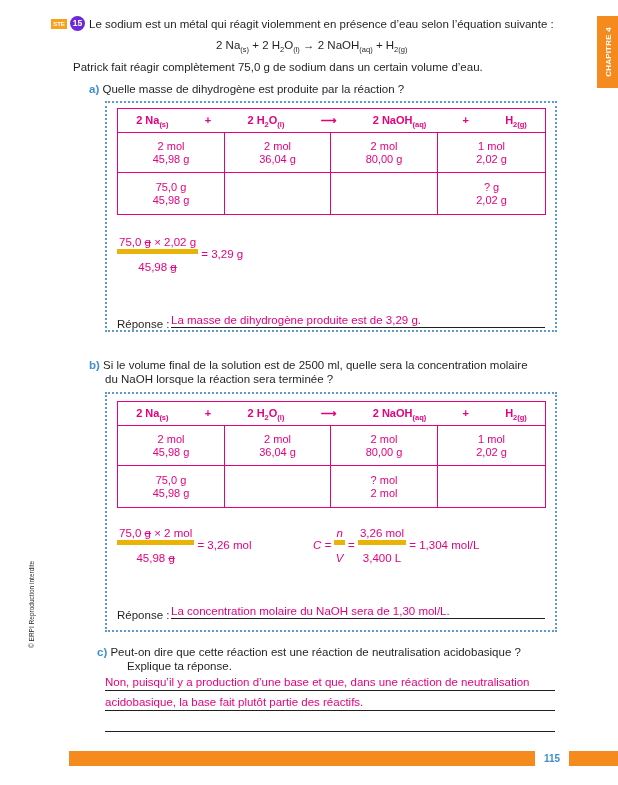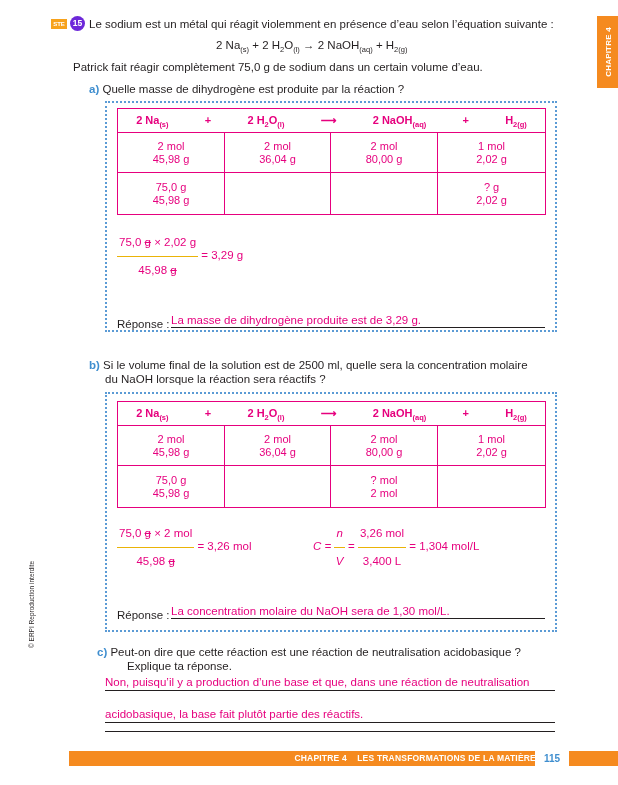--- a/index.html
+++ b/index.html
@@ -36,21 +36,21 @@
     table.rx td {
       border: 1.5px solid #e6007e; color: #e6007e; text-align: center; font-size: 11px; line-height: 13px;
       vertical-align: middle;
     }
     table.rx tr.head td { border-left: none; border-right: none; font-weight: bold; height: 24px; }
     table.rx tr.head td:first-child { border-left: 1.5px solid #e6007e; }
     table.rx tr.head td:last-child { border-right: 1.5px solid #e6007e; }
     .hdr-row { display: flex; justify-content: space-around; align-items: center; }
     sub { font-size: 7.5px; vertical-align: -3px; line-height: 0; }
     .frac { display: inline-block; text-align: center; vertical-align: middle; }
-    .frac .top { display: block; border-bottom: 1px solid #eab308; padding: 0 2px 7px; }
+    .frac .top { display: block; border-bottom: 5px solid #eab308; padding: 0 2px 0; }
     .frac .bot { display: block; padding-top: 6px; }
     .strike { text-decoration: line-through; }
     .ansline { border-bottom: 1px solid #231f20; }
     .footer-bar {
       left: 69px; top: 751px; width: 549px; height: 15px; background: #f58a1f;
     }
     .footer-text {
       position: absolute; right: 82px; top: 0; height: 15px; line-height: 15px; color: #fff;
       font-size: 8.5px; font-weight: bold; white-space: nowrap; letter-spacing: 0.2px;
     }
@@ -142,21 +142,21 @@
 
 <div class="abs txt" style="left:117px; top:317px;">Réponse :</div>
 <div class="abs txt pink ansline" style="left:171px; top:313px; width:374px; height:15px;">
   <span>La masse de dihydrogène produite est de 3,29 g.</span>
 </div>
 
 <div class="abs txt" style="left:89px; top:358px;">
   <span class="label-letter">b)</span>
   <span>Si le volume final de la solution est de 2500 ml, quelle sera la concentration molaire</span>
 </div>
-<div class="abs txt" style="left:105px; top:372px;">du NaOH lorsque la réaction sera réactifs ?</div>
+<div class="abs txt" style="left:105px; top:372px;">du NaOH lorsque la réaction sera terminée ?</div>
 
 <div class="abs dotbox" style="left:105px; top:392px; width:452px; height:240px;"></div>
 
 <table class="rx" style="left:117px; top:401px; width:428px;">
   <colgroup>
       <col style="width:107px">
       <col style="width:106px">
       <col style="width:107px">
       <col style="width:108px">
     </colgroup>
@@ -212,29 +212,26 @@
 
 <div class="abs txt" style="left:89px; top:645px;margin-left:8px;">
   <span class="label-letter">c)</span>
   <span>Peut-on dire que cette réaction est une réaction de neutralisation acidobasique ?</span>
 </div>
 <div class="abs txt" style="left:105px; top:659px;padding-left:22px;">Explique ta réponse.</div>
 
 <div class="abs txt pink ansline" style="left:105px; top:675px; width:450px; height:16px;">
   <span>Non, puisqu’il y a production d’une base et que, dans une réaction de neutralisation</span>
 </div>
-<div class="abs txt pink ansline" style="left:105px; top:695px; width:450px; height:16px;margin-top:12px;">
+<div class="abs txt pink ansline" style="left:105px; top:695px; width:450px; height:16px;">
   <span>acidobasique, la base fait plutôt partie des réactifs.</span>
 </div>
 <div class="abs txt pink ansline" style="left:105px; top:716px; width:450px; height:16px;">
   <span></span>
 </div>
 
 <div class="abs side-copy">
   <span>© ERPI Reproduction interdite</span>
 </div>
 
 <div class="abs footer-bar">
-  <div class="footer-text">
-    <span>CHAPITRE 4</span>&nbsp;&nbsp;&nbsp;&nbsp;<span>LES TRANSFORMATIONS DE LA MATIÈRE</span>
-  </div>
   <div class="footer-page">115</div>
 </div>
 
 </body></html>

